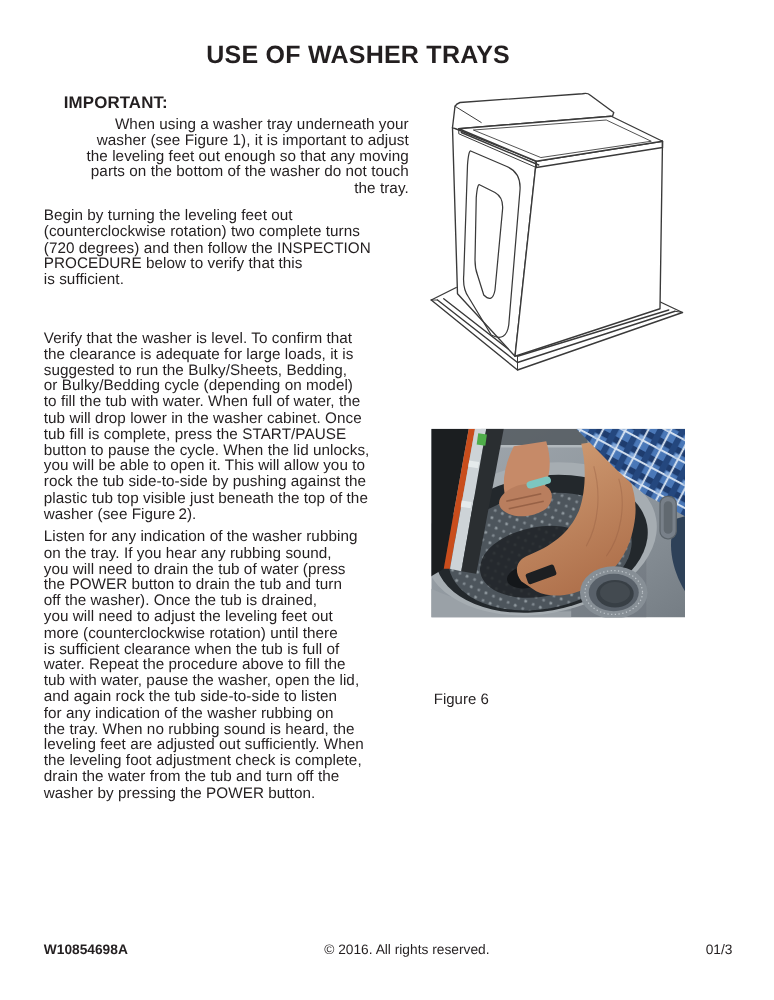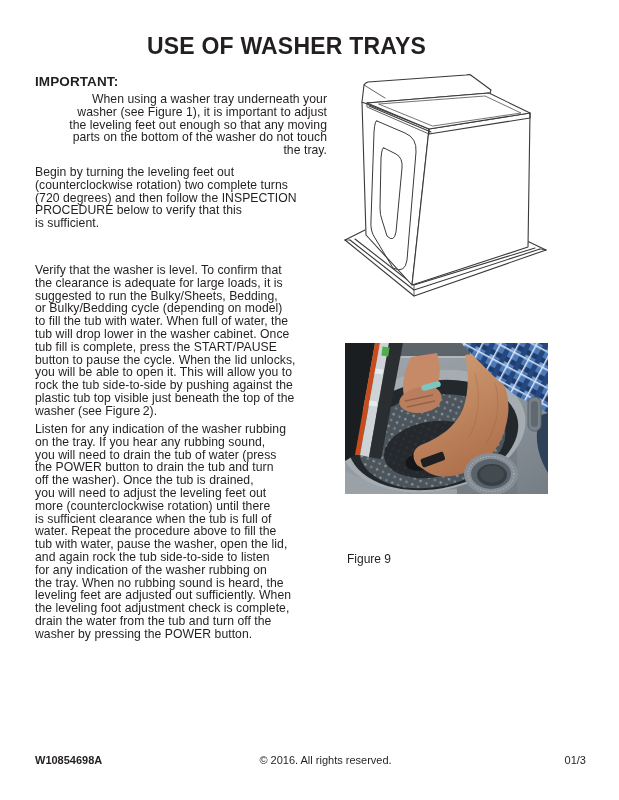--- a/index.html
+++ b/index.html
@@ -3,21 +3,21 @@
 <meta charset="utf-8">
 <style>
   * { margin:0; padding:0; box-sizing:border-box; }
   html,body { background:#ffffff; }
   .page {
     position:relative; width:619px; height:800px; background:#ffffff;
     font-family:"Liberation Sans", sans-serif; color:#231f20; overflow:hidden;
   }
   .title {
     position:absolute; top:33px; left:0; width:573px; text-align:center;
-    font-size:23px; font-weight:bold; letter-spacing:0.2px;
+    font-size:20px; font-weight:bold; letter-spacing:0.2px;
   }
   .heading {
     position:absolute; left:35px; font-size:13.5px; font-weight:bold; letter-spacing:0.1px;
   }
   .para {
     position:absolute; left:35px; width:292px; font-size:12.2px; line-height:12.8px;
     white-space:pre-line; letter-spacing:0.05px;
   }
   .fig-caption { position:absolute; left:347px; font-size:12px;margin-top:45px; }
   .fig1 { position:absolute; left:343px; top:72px; width:206px; height:228px; }
@@ -27,21 +27,21 @@
   .footer-right { position:absolute; right:33px; top:754px; font-size:11px; }
   svg { display:block; }
 </style>
 </head>
 <body>
 
 <div class="page">
 
   <div class="title">USE OF WASHER TRAYS</div>
 
-  <div class="heading" style="top:74px;">IMPORTANT:</div>
+  <div class="heading" style="top:74px;margin-left:16px;">IMPORTANT:</div>
   <div class="para" style="top:93px;text-align:right;">When using a washer tray underneath your
 washer (see Figure 1), it is important to adjust
 the leveling feet out enough so that any moving
 parts on the bottom of the washer do not touch
 the tray.</div>
   <div class="para" style="top:166px;">Begin by turning the leveling feet out
 (counterclockwise rotation) two complete turns
 (720 degrees) and then follow the INSPECTION
 PROCEDURE below to verify that this
 is sufficient.</div>
@@ -172,18 +172,18 @@
       <rect x="183" y="54" width="13" height="34" rx="6" fill="#788089" stroke="#5c646b" stroke-width="1"></rect>
       <rect x="186" y="58" width="7" height="26" rx="3.5" fill="#616970"></rect>
 
       <ellipse cx="146" cy="131" rx="27" ry="21" fill="#878f96"></ellipse>
       <ellipse cx="146" cy="131" rx="23" ry="17.5" fill="none" stroke="#c8ced2" stroke-width="1" stroke-dasharray="1,2" opacity="0.85"></ellipse>
       <ellipse cx="146" cy="131" rx="20" ry="15" fill="#59616a"></ellipse>
       <ellipse cx="147" cy="132" rx="15" ry="11" fill="#383f45"></ellipse>
       <ellipse cx="147" cy="131" rx="12" ry="8.5" fill="#434a50"></ellipse>
     </svg>
   </div>
-  <div class="fig-caption" style="top:507px;">Figure 9</div>
+  <div class="fig-caption" style="top:507px;">Figure 6</div>
 
   <div class="footer-left">W10854698A</div>
   <div class="footer-center">© 2016. All rights reserved.</div>
   <div class="footer-right">01/3</div>
 </div>
 
 </body></html>

